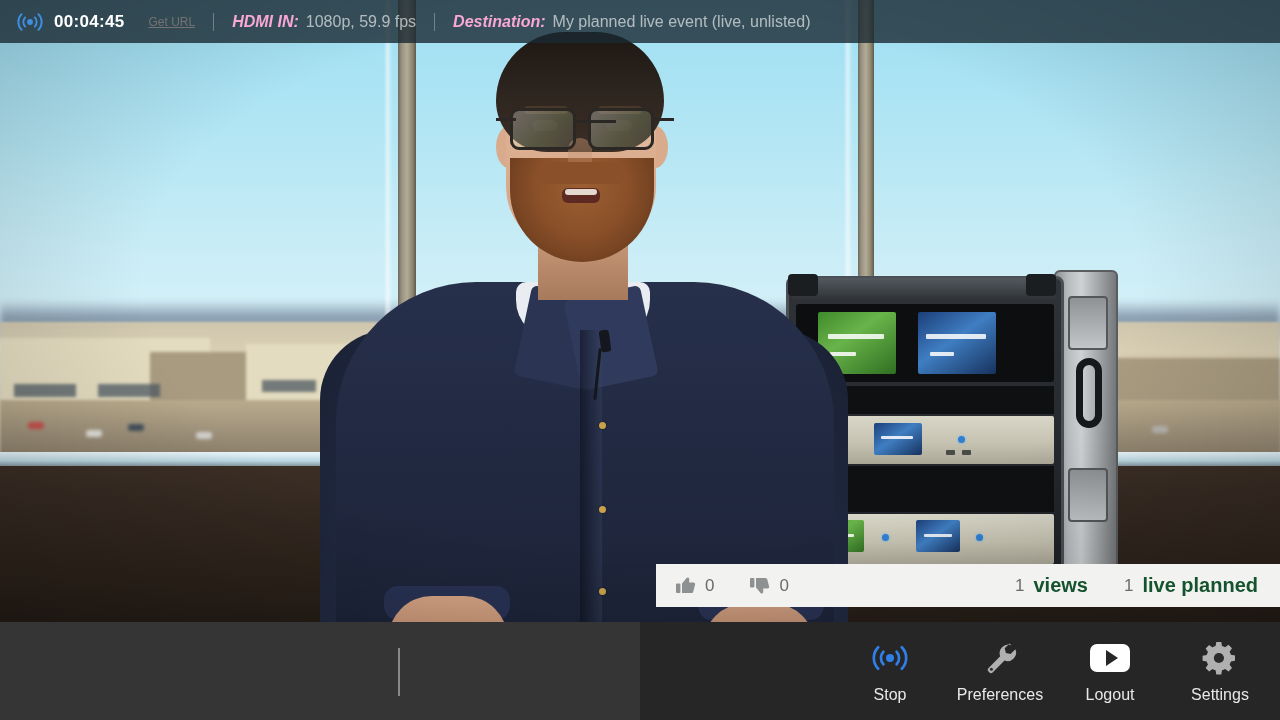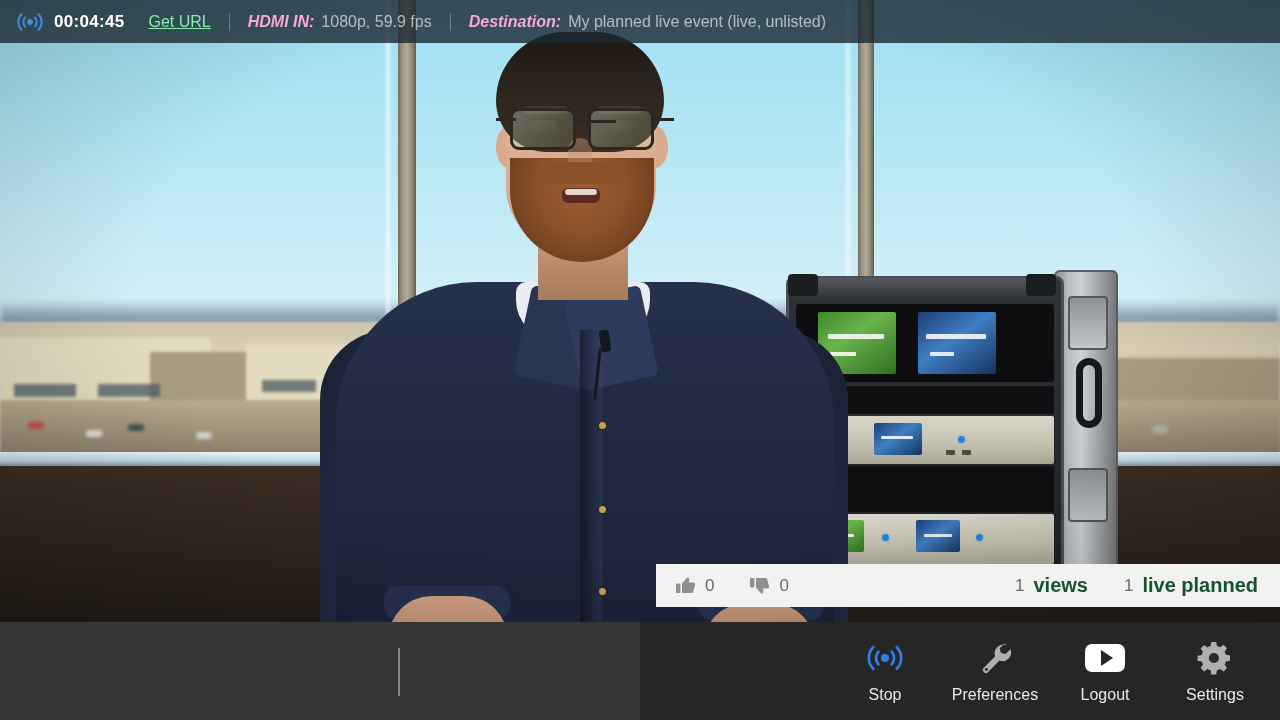--- a/index.html
+++ b/index.html
@@ -235,22 +235,22 @@
     position:absolute; left:0; top:0; width:1280px; height:43px;
     background:rgba(26,41,50,.80);
     display:flex; align-items:center; padding:0 0 0 16px;
     font-size:16px; color:#ffffff;
   }
   .tb-item{ display:flex; align-items:center; white-space:nowrap; }
   .tb-sep{ width:1px; height:18px; background:rgba(255,255,255,.30); margin:0 18px; }
   #broadcast-icon-top{ width:28px; height:22px; margin-right:10px; flex:0 0 auto; }
   #timer{ font-weight:bold; font-size:17px; letter-spacing:.3px; color:#fff; }
   #get-url-link{
-    margin-left:24px; color:#86efac; text-decoration:underline;
-    font-size:16px; cursor:pointer;
+    margin-left:24px; color:#737373; text-decoration:underline;
+    font-size:12px; cursor:pointer;
   }
   .tb-label{ font-weight:bold; color:#f9a8d4;font-style:italic; }
   .tb-value{ color:rgba(255,255,255,.62); margin-left:7px; }
 
   
   #stats-bar{
     position:absolute; left:656px; top:564px; width:624px; height:43px;
     background:#f2f2f0;
     display:flex; align-items:center; padding:0 22px 0 20px;
     font-size:16px; color:#5f6061;
@@ -288,21 +288,21 @@
     display:flex; align-items:center;
   }
   #yt-you{ color:#ffffff; font-size:36px; font-weight:bold; letter-spacing:-.5px; line-height:1; }
   #yt-tube{
     background:#ec3c20; color:#ffffff; font-size:36px; font-weight:bold;
     padding:0 7px 3px 7px; border-radius:8px; margin-left:4px; line-height:1.02;
     letter-spacing:-.5px;
   }
   #action-buttons{
     position:absolute; left:830px; top:0; width:450px; height:98px;
-    display:flex; align-items:center;
+    display:flex; align-items:center;justify-content:center;
   }
   .action-btn{
     width:110px; height:98px;
     display:flex; flex-direction:column; align-items:center; justify-content:center;
     cursor:pointer; user-select:none;
   }
   .action-icon{ height:38px; display:flex; align-items:center; justify-content:center; }
   .action-label{ color:#e8e8e8; font-size:16px; margin-top:9px; }
   #yt-logout-mark{
     width:40px; height:28px; background:#ffffff; border-radius:7px;

